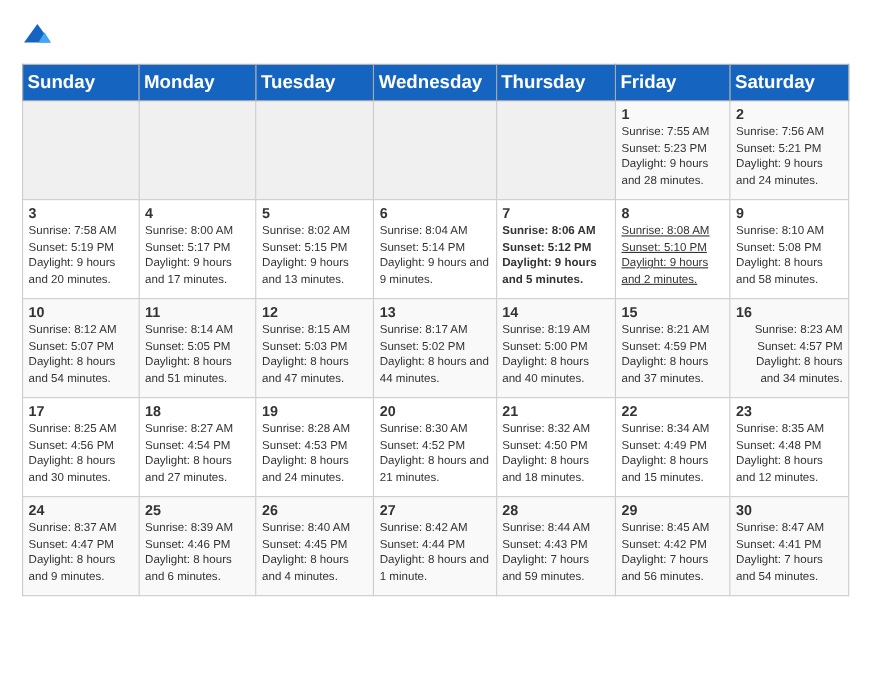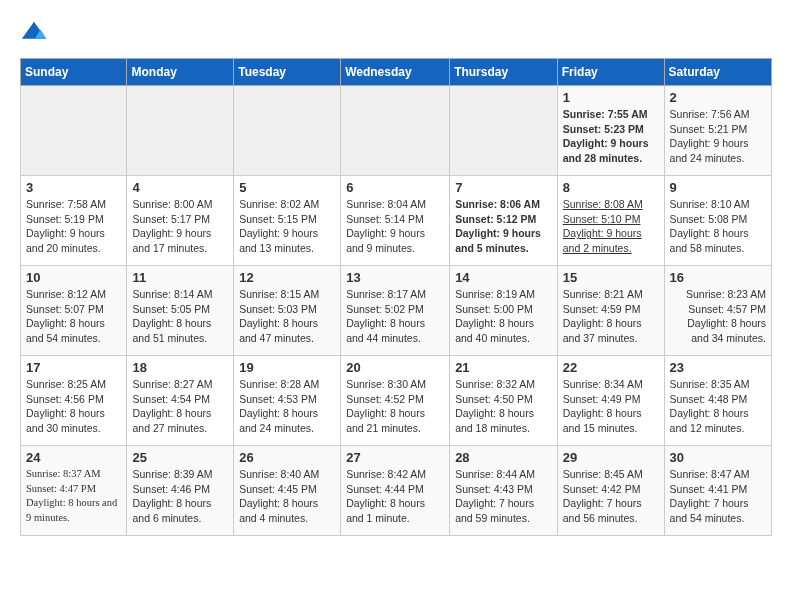--- a/index.html
+++ b/index.html
@@ -52,21 +52,21 @@
       font-size: 16px;
       color: #555;
     }
     table {
       width: 100%;
       border-collapse: collapse;
     }
     thead tr th {
       background-color: #1565c0;
       color: #fff;
-      font-size: 12px;
+      font-size: 17px;
       font-weight: bold;
       padding: 6px 4px;
       text-align: left;
       border: 1px solid #aaa;
     }
     tbody tr td {
       vertical-align: top;
       border: 1px solid #ccc;
       padding: 4px 5px;
       font-size: 11px;
@@ -128,21 +128,21 @@
   </thead>
   <tbody id="calendar-body">
   <tr>
         <td class="empty-cell"></td>
         <td class="empty-cell"></td>
         <td class="empty-cell"></td>
         <td class="empty-cell"></td>
         <td class="empty-cell"></td>
         <td>
           <span class="day-number">1</span>
-          <div class="day-info" style="white-space: pre-line; font-weight: bold;">Sunrise: 7:55 AM
+          <div class="day-info" style="white-space: pre-line;">Sunrise: 7:55 AM
 Sunset: 5:23 PM
 Daylight: 9 hours and 28 minutes.</div>
         </td>
         <td>
           <span class="day-number">2</span>
           <div class="day-info" style="white-space: pre-line;">Sunrise: 7:56 AM
 Sunset: 5:21 PM
 Daylight: 9 hours and 24 minutes.</div>
         </td>
       </tr>
@@ -274,21 +274,21 @@
         <td>
           <span class="day-number">23</span>
           <div class="day-info" style="white-space: pre-line;">Sunrise: 8:35 AM
 Sunset: 4:48 PM
 Daylight: 8 hours and 12 minutes.</div>
         </td>
       </tr>
       <tr>
         <td>
           <span class="day-number">24</span>
-          <div class="day-info" style="white-space: pre-line; font-family: Liberation Serif, serif;">Sunrise: 8:37 AM
+          <div class="day-info" style="white-space: pre-line;">Sunrise: 8:37 AM
 Sunset: 4:47 PM
 Daylight: 8 hours and 9 minutes.</div>
         </td>
         <td>
           <span class="day-number">25</span>
           <div class="day-info" style="white-space: pre-line;">Sunrise: 8:39 AM
 Sunset: 4:46 PM
 Daylight: 8 hours and 6 minutes.</div>
         </td>
         <td>

